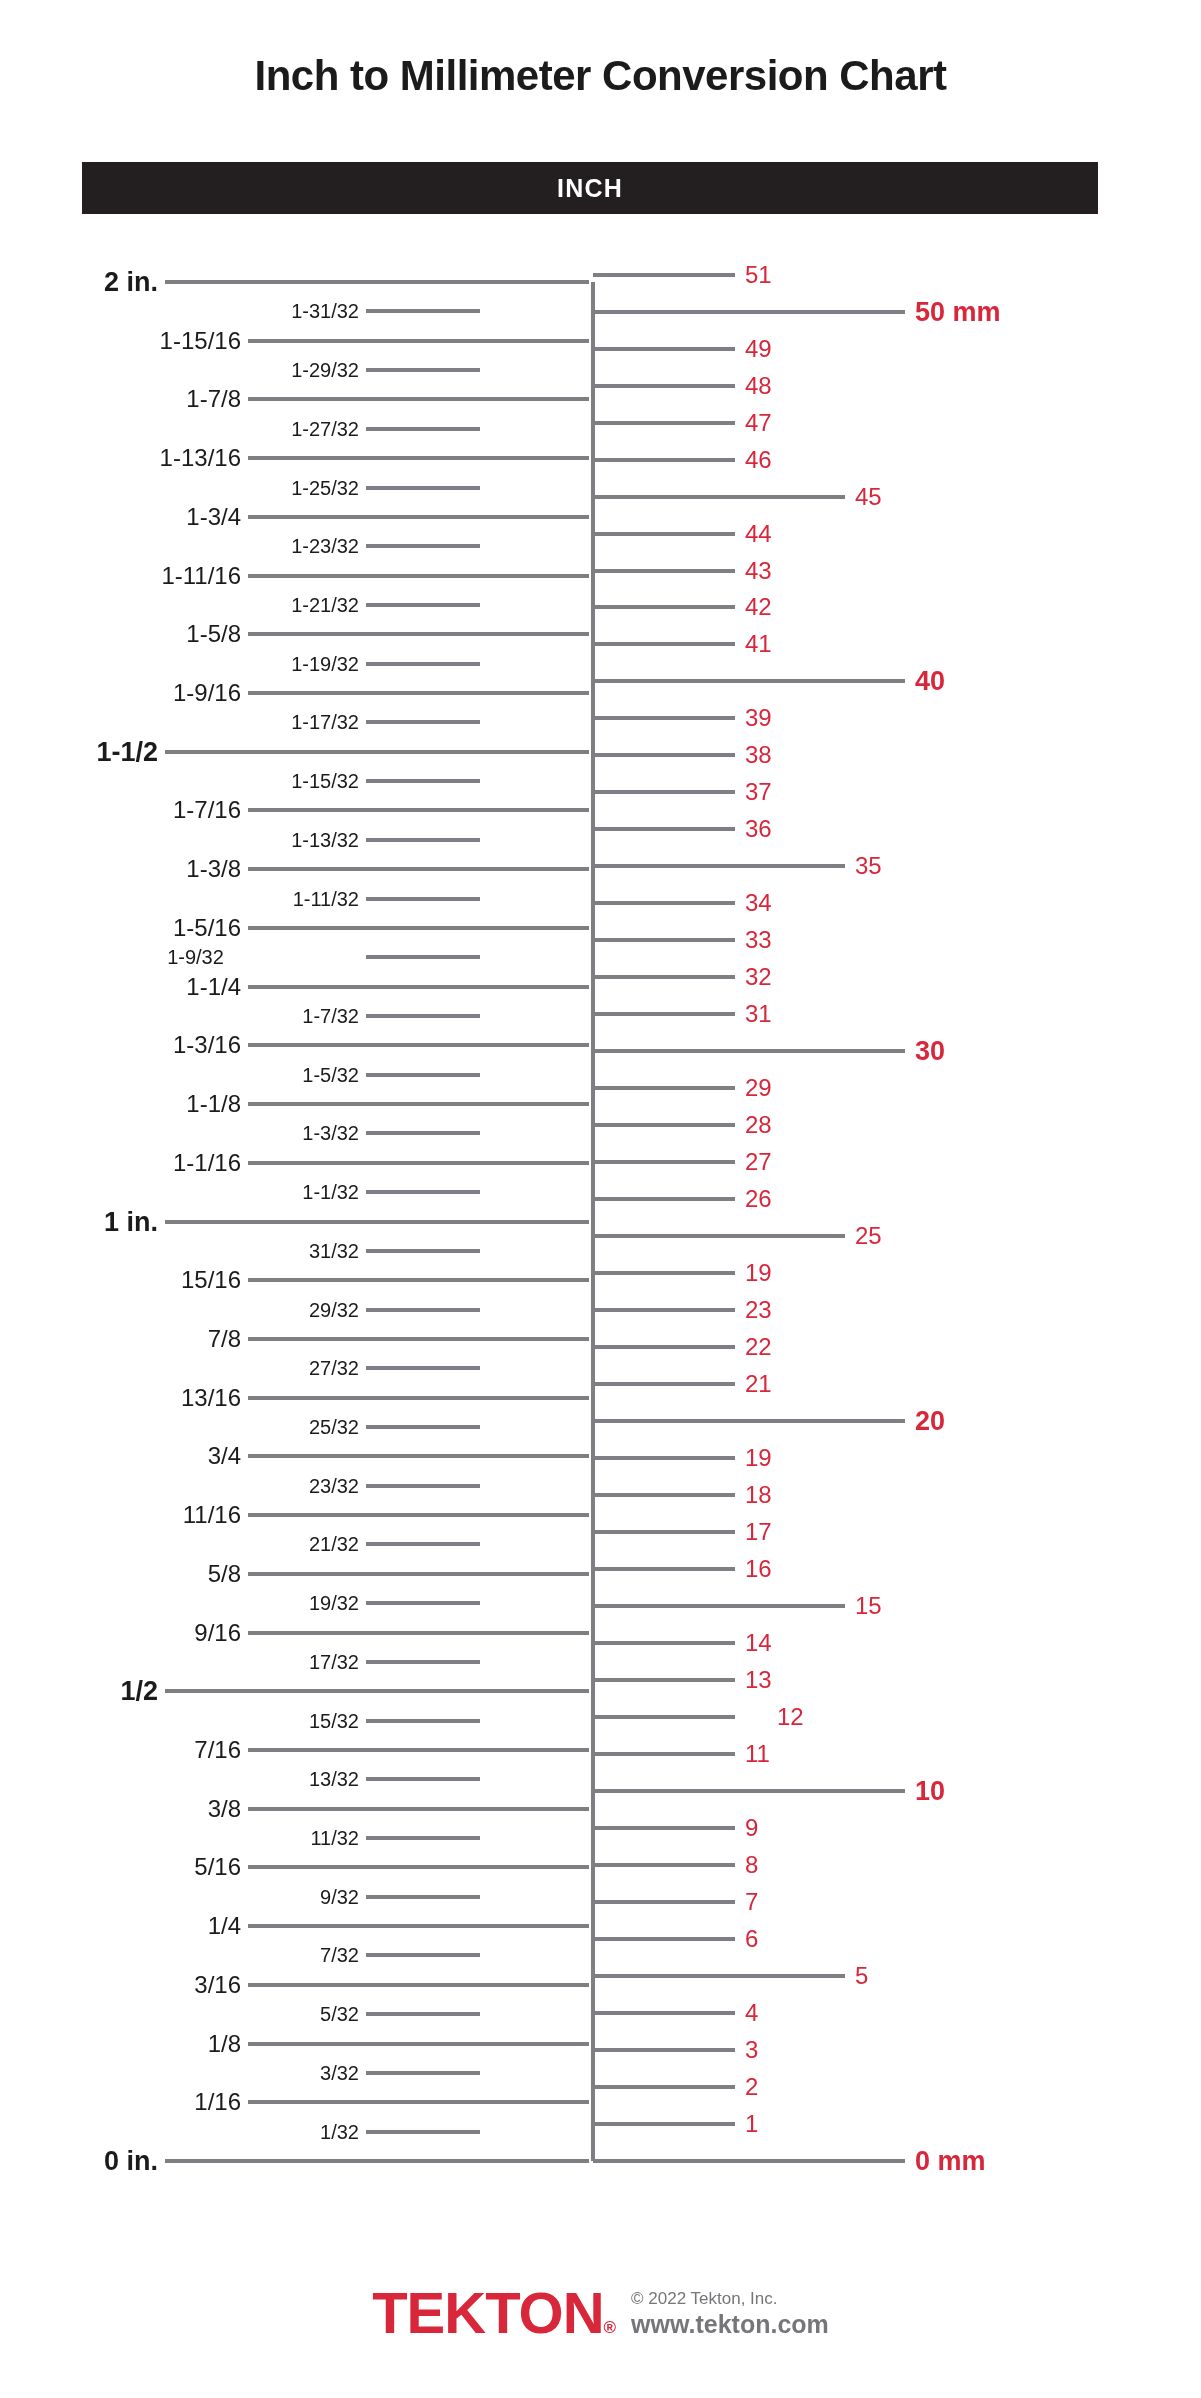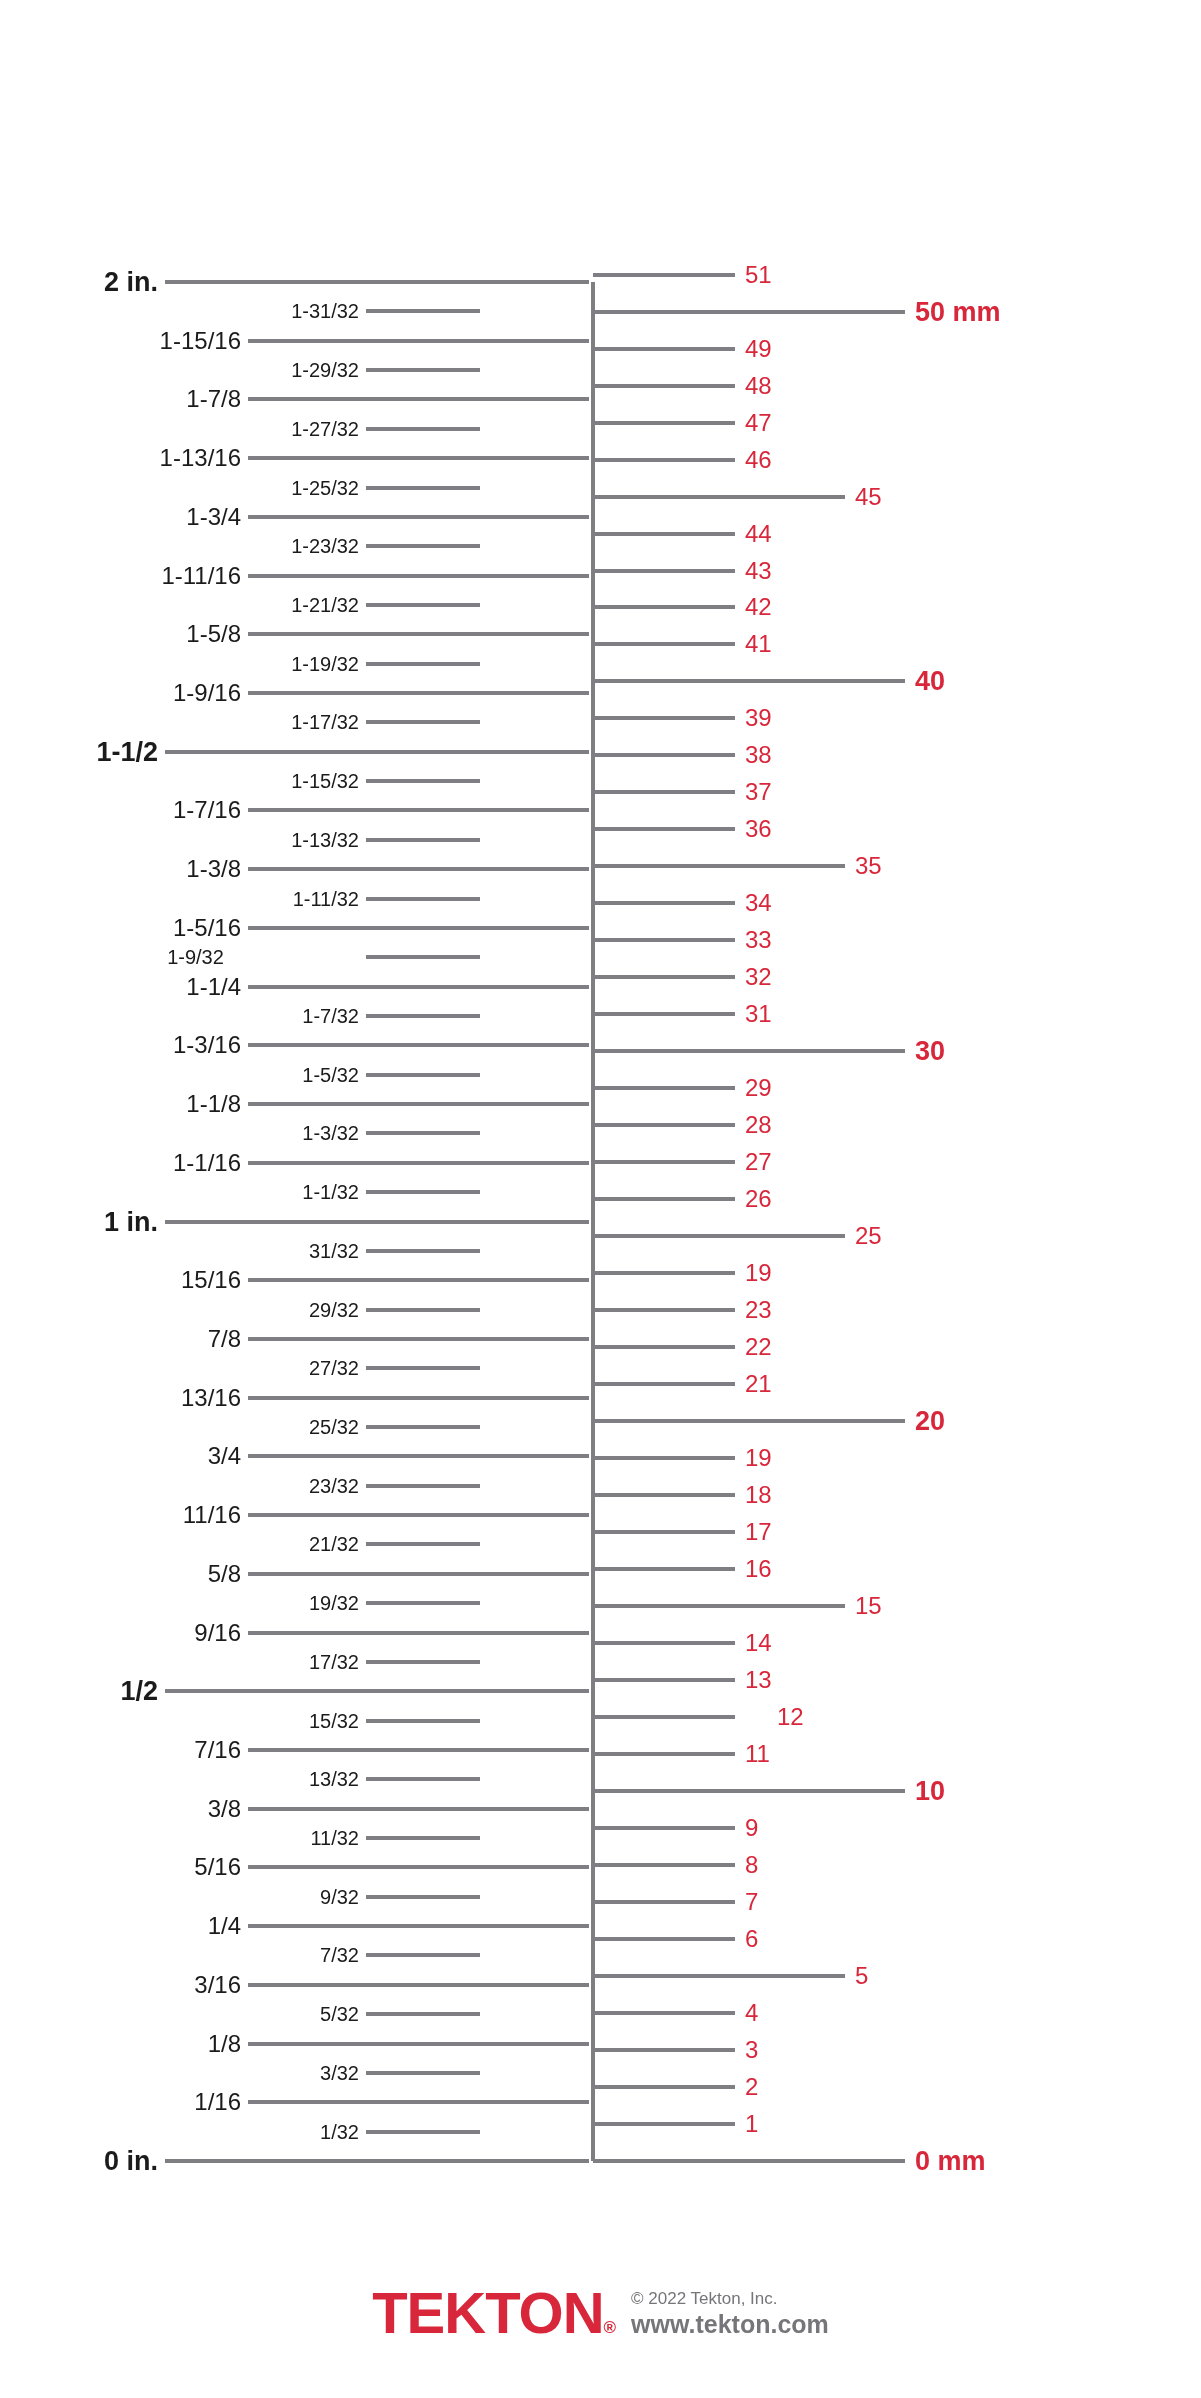--- a/index.html
+++ b/index.html
@@ -138,22 +138,24 @@
     font-weight: bold;
     color: #76767a;
     font-family: "Liberation Sans", sans-serif;
   }
 </style>
 </head>
 <body>
 
 <div id="page">
 
+  <div class="title">Inch to Millimeter Conversion Chart</div>
 
   <div class="header-bar">
+    <div class="header-cell header-inch">INCH</div>
   </div>
 
   <div class="chart" id="chart-layer">
       <div class="divider" style="left: 591px; top: 282px; height: 1879px;"></div>
       <div class="row" style="top: 282px;">
         <div class="tick" style="left: 165px; width: 424px;"></div>
         <div class="lab lab-inch t-major" style="left: 0px; width: 158px; top: 0px;">2 in.</div>
       </div>
       <div class="row" style="top: 311.359px;">
         <div class="tick" style="left: 366px; width: 114px;"></div>

